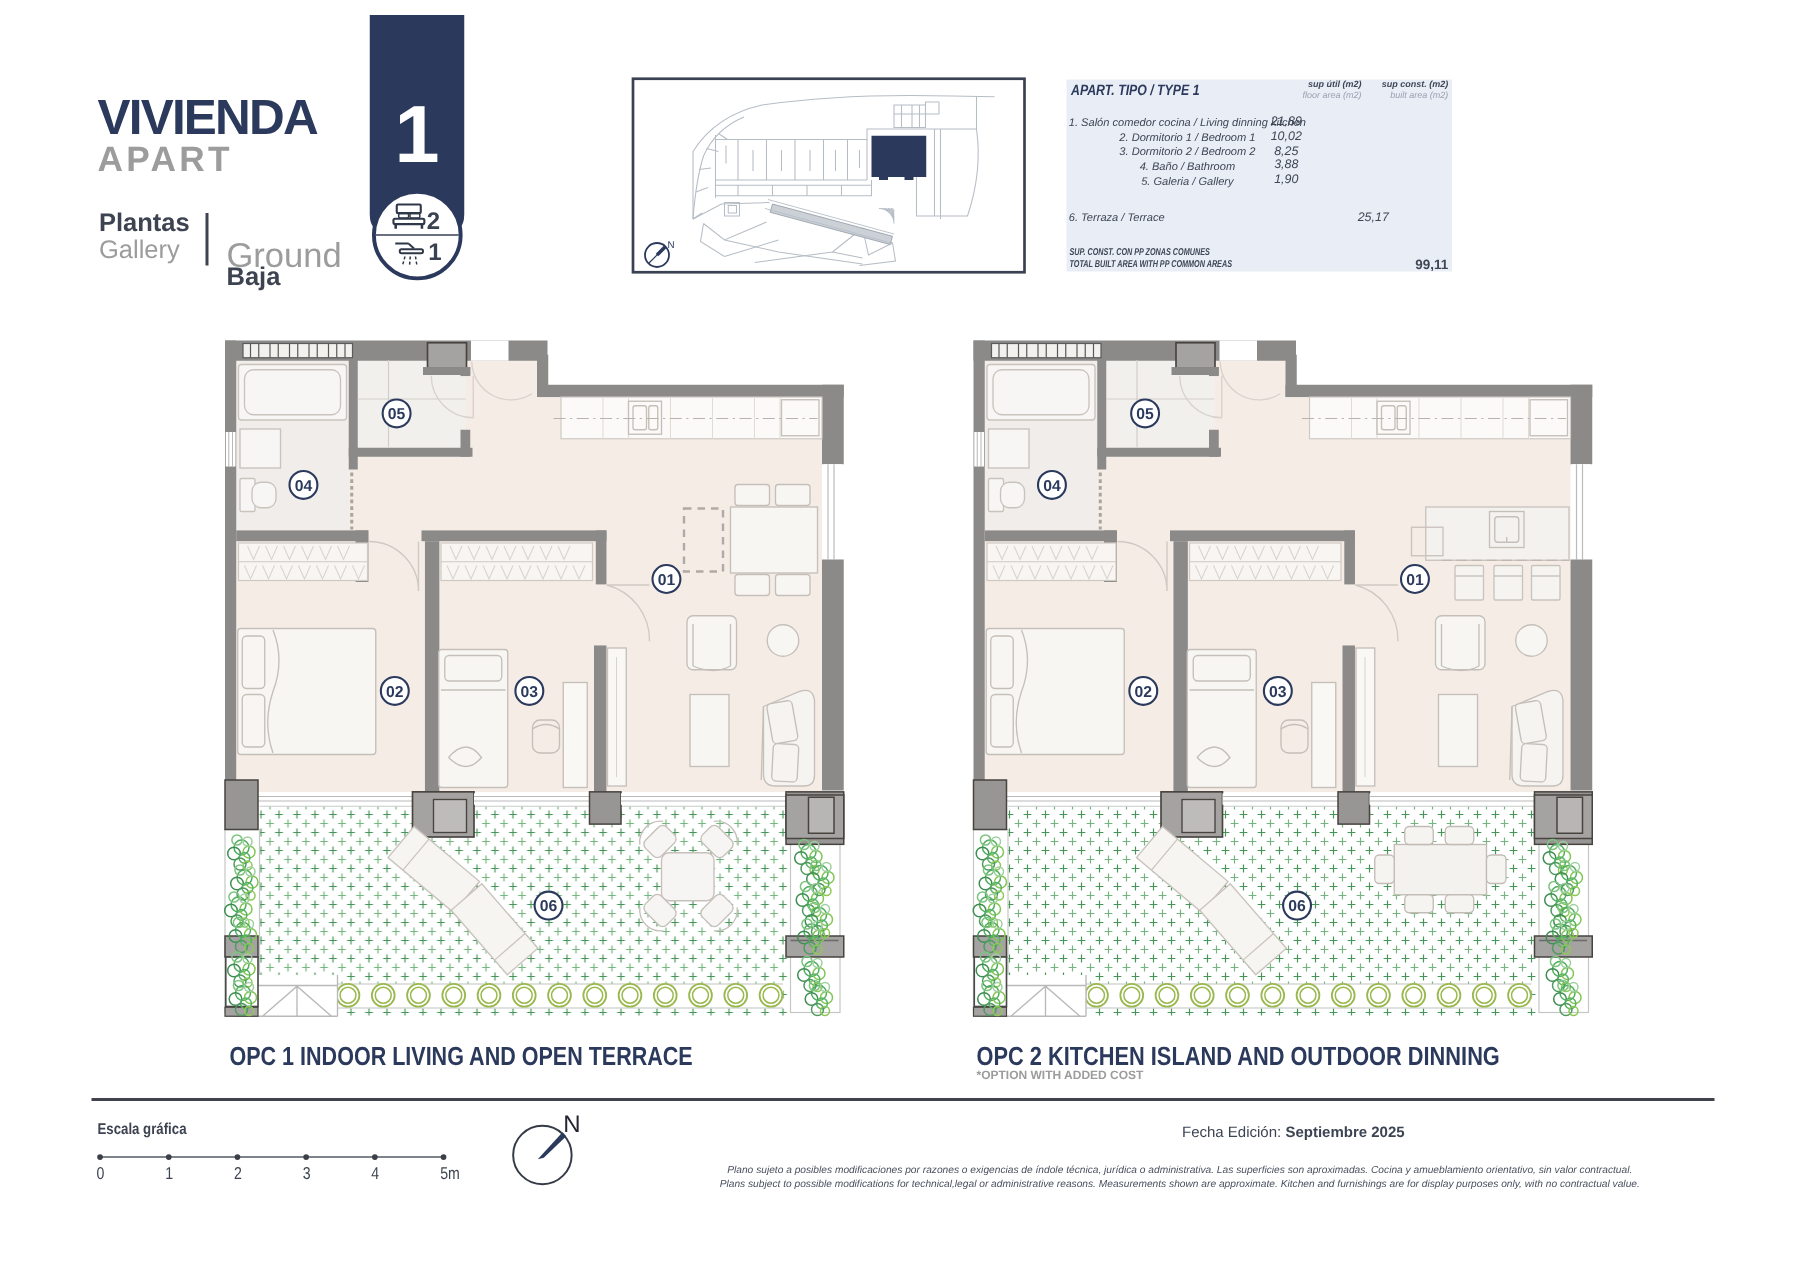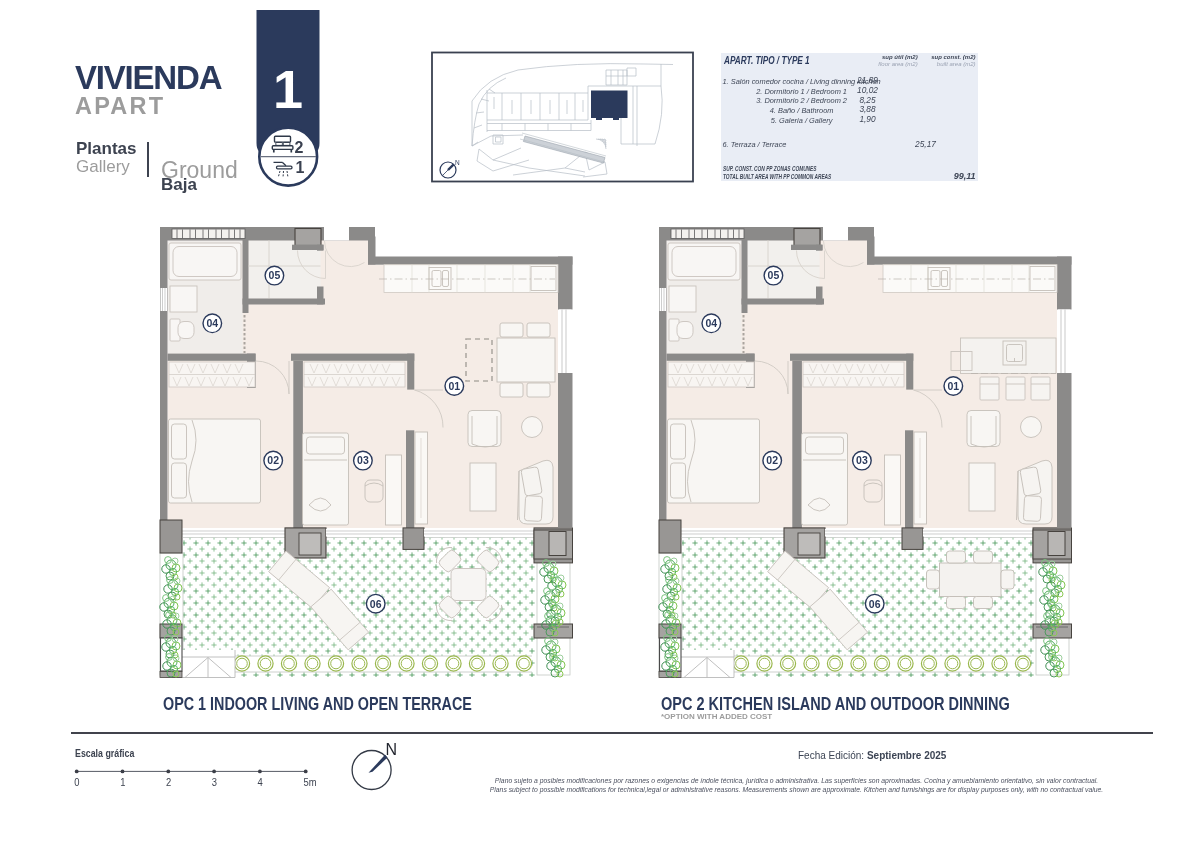--- a/index.html
+++ b/index.html
@@ -4,21 +4,21 @@
 <style>
   html,body{margin:0;padding:0;background:#ffffff;width:1200px;height:849px;overflow:hidden;}
   *{box-sizing:border-box;}
   body{font-family:"Liberation Sans", sans-serif;}
   .abs{position:absolute;}
   .navy{color:#2b3a5c;}
   .gray{color:#9c9c9c;}
 </style>
 </head>
 <body>
-<div class="abs" style="left:13px;top:0;width:1043px;height:849px;">
+<div class="abs" style="left:3px;top:0;width:1043px;height:849px;">
 
 <div class="abs navy" style="left:62px;top:59px;font-size:33px;font-weight:bold;letter-spacing:-1.2px;">VIVIENDA</div>
 
 <div class="abs gray" style="left:62px;top:93px;font-size:23.5px;font-weight:bold;letter-spacing:2.2px;">APART</div>
 
 <div class="abs" style="left:63px;top:139px;font-size:17px;font-weight:bold;color:#3d4350;">Plantas</div>
 
 <div class="abs gray" style="left:63px;top:157px;font-size:17px;">Gallery</div>
 
 <div class="abs" style="left:134px;top:142px;width:2px;height:35px;background:#3d4350;"></div>
@@ -45,21 +45,21 @@
 <div class="abs" style="left:804.5px;top:76.2px;width:100px;text-align:center;font-size:8.3px;font-style:italic;color:#3e4656;line-height:9.7px;white-space:pre;">21,89
 10,02
 8,25
 3,88
 1,90</div>
 
 <div class="abs" style="left:709.5px;top:139.5px;font-size:7.4px;font-style:italic;color:#3e4656;">6. Terraza / Terrace</div>
 <div class="abs" style="left:862.5px;top:138.8px;width:100px;text-align:center;font-size:8.3px;font-style:italic;color:#3e4656;">25,17</div>
 
 <div class="abs" style="left:709.5px;top:164.5px;font-size:6.6px;font-style:italic;font-weight:bold;color:#3e4656;line-height:8.3px;transform:scaleX(0.73);transform-origin:0 0;white-space:nowrap;">SUP. CONST. CON PP ZONAS COMUNES<br>TOTAL BUILT AREA WITH PP COMMON AREAS</div>
-<div class="abs" style="left:862.5px;top:170.5px;width:100px;text-align:right;font-size:9px;font-weight:bold;font-style:italic;color:#3e4656;">99,11</div>
+<div class="abs" style="left:862.5px;top:170.5px;width:100px;text-align:right;font-size:9px;font-weight:bold;color:#3e4656;">99,11</div>
 
 <div class="abs" style="left:150px;top:694px;font-size:17.5px;font-weight:bold;color:#2b3a5c;transform:scaleX(0.82);transform-origin:0 0;white-space:nowrap;">OPC 1 INDOOR LIVING AND OPEN TERRACE</div>
 
 <div class="abs" style="left:648px;top:694px;font-size:17.5px;font-weight:bold;color:#2b3a5c;transform:scaleX(0.83);transform-origin:0 0;white-space:nowrap;">OPC 2 KITCHEN ISLAND AND OUTDOOR DINNING</div>
 
 <div class="abs" style="left:648px;top:711.5px;font-size:8px;font-weight:bold;color:#9c9c9c;">*OPTION WITH ADDED COST</div>
 
 <div class="abs" style="left:58px;top:732.2px;width:1082px;height:1.7px;background:#41434c;"></div>
 
 <div class="abs" style="left:61.5px;top:747px;font-size:10.5px;font-weight:bold;color:#3d4350;transform:scaleX(0.84);transform-origin:0 0;white-space:nowrap;">Escala gráfica</div>

